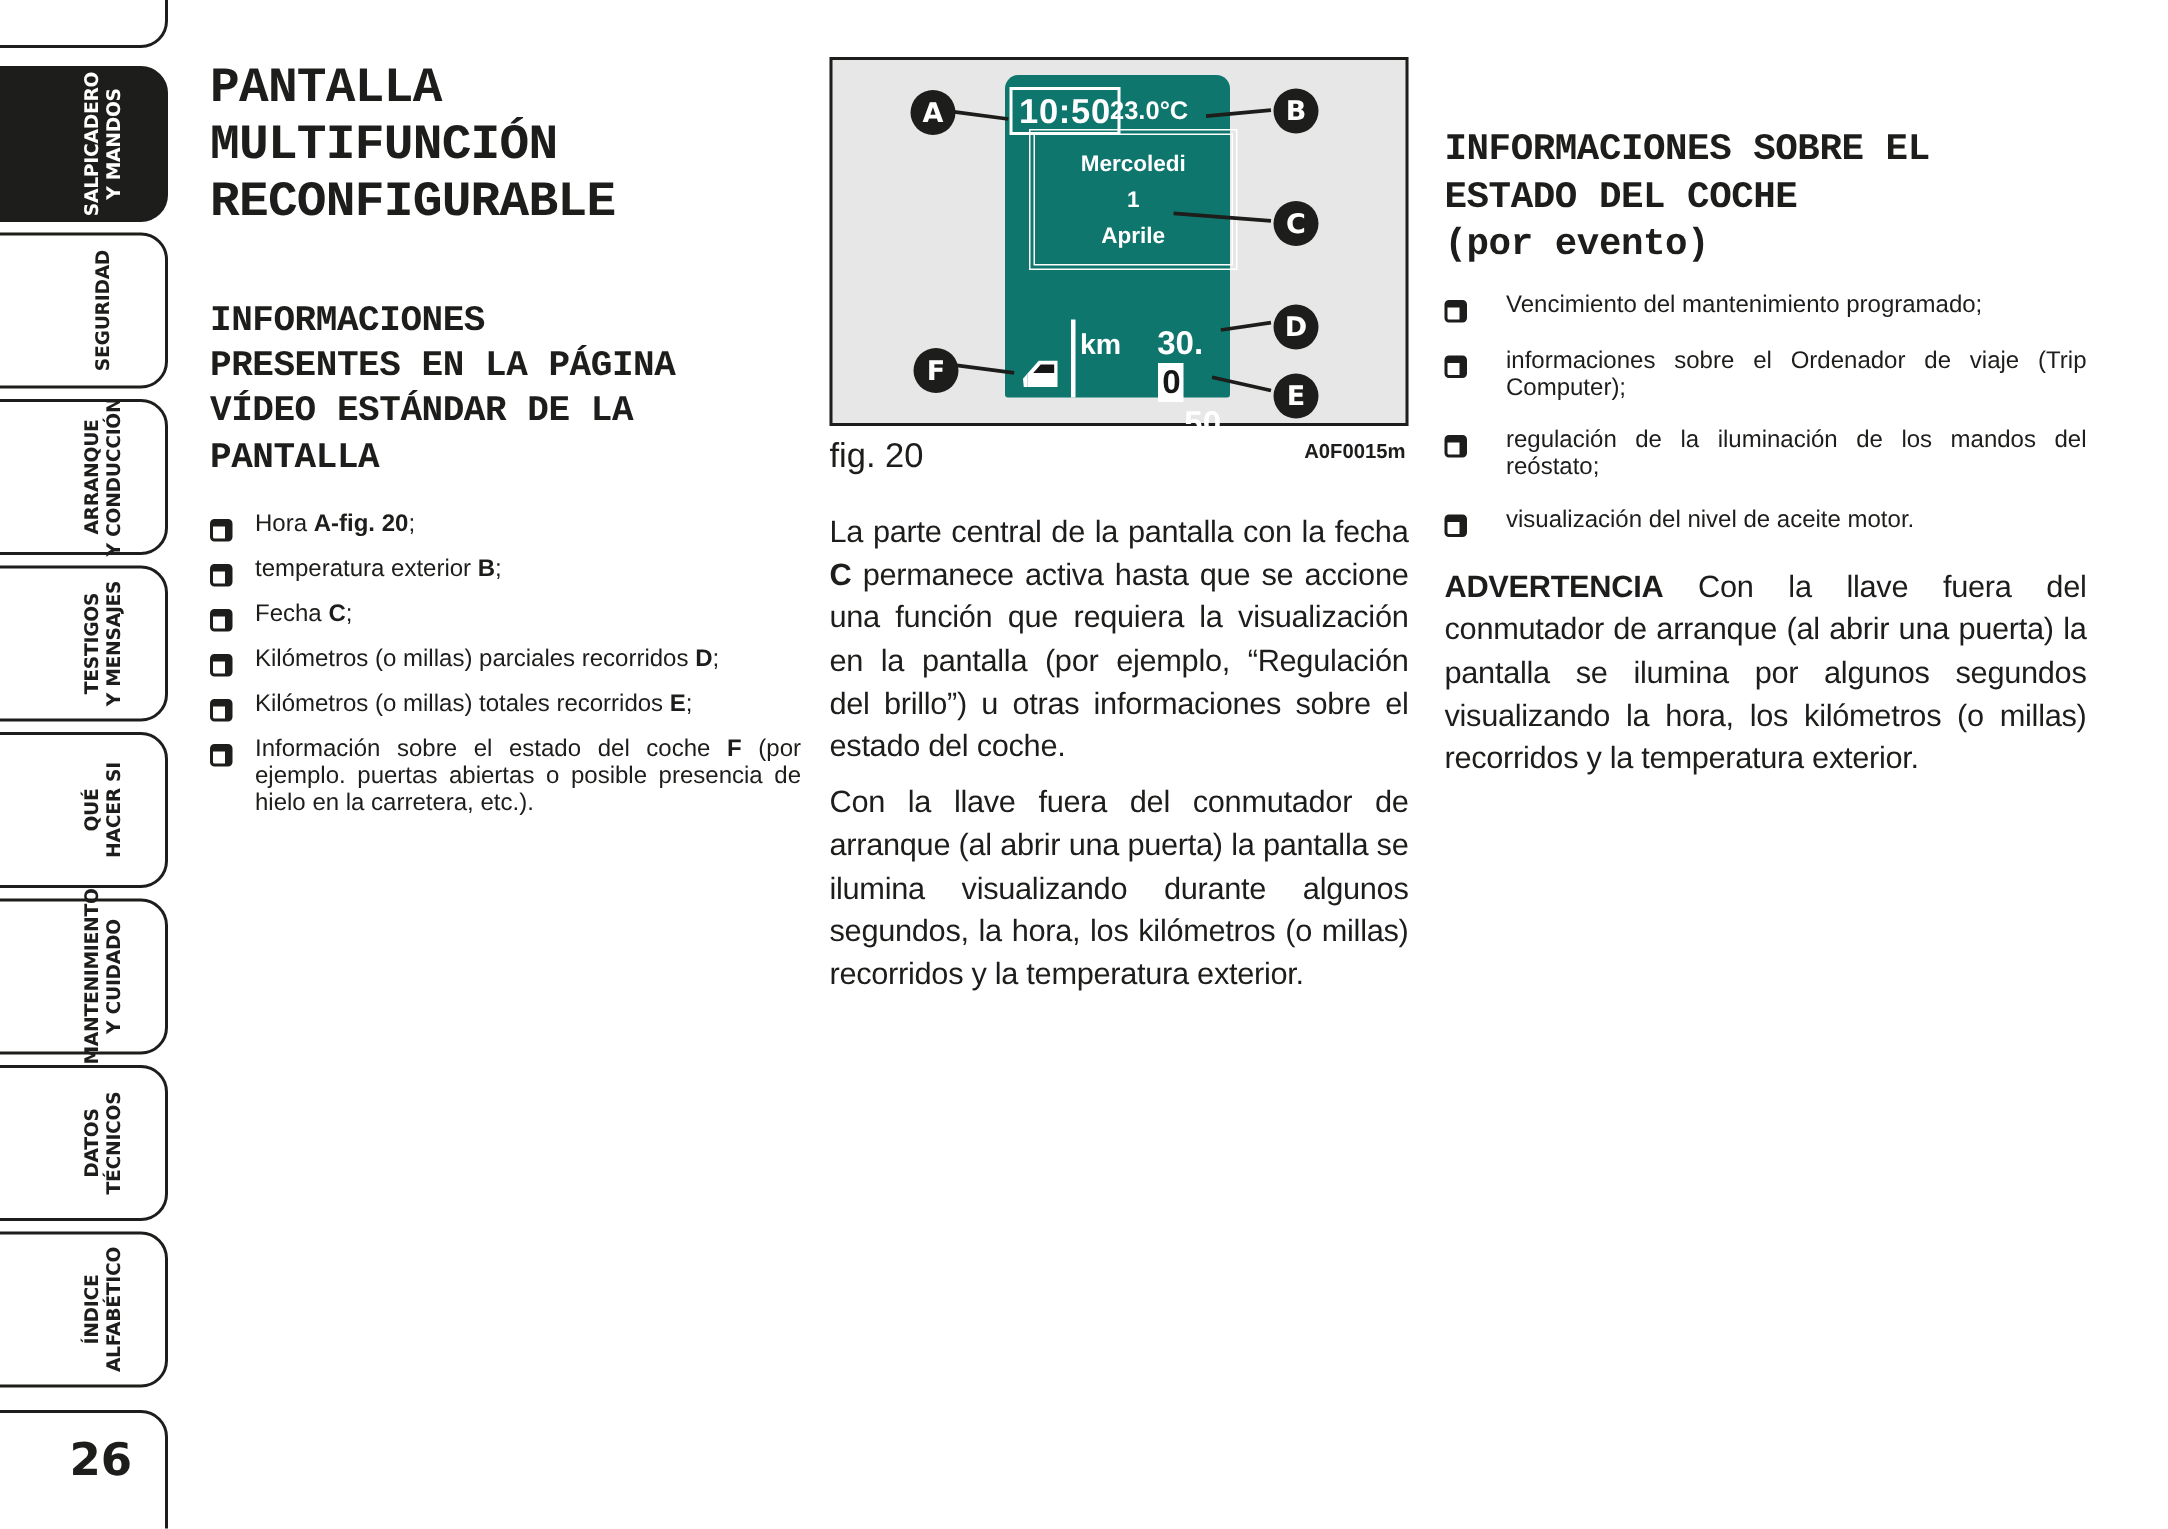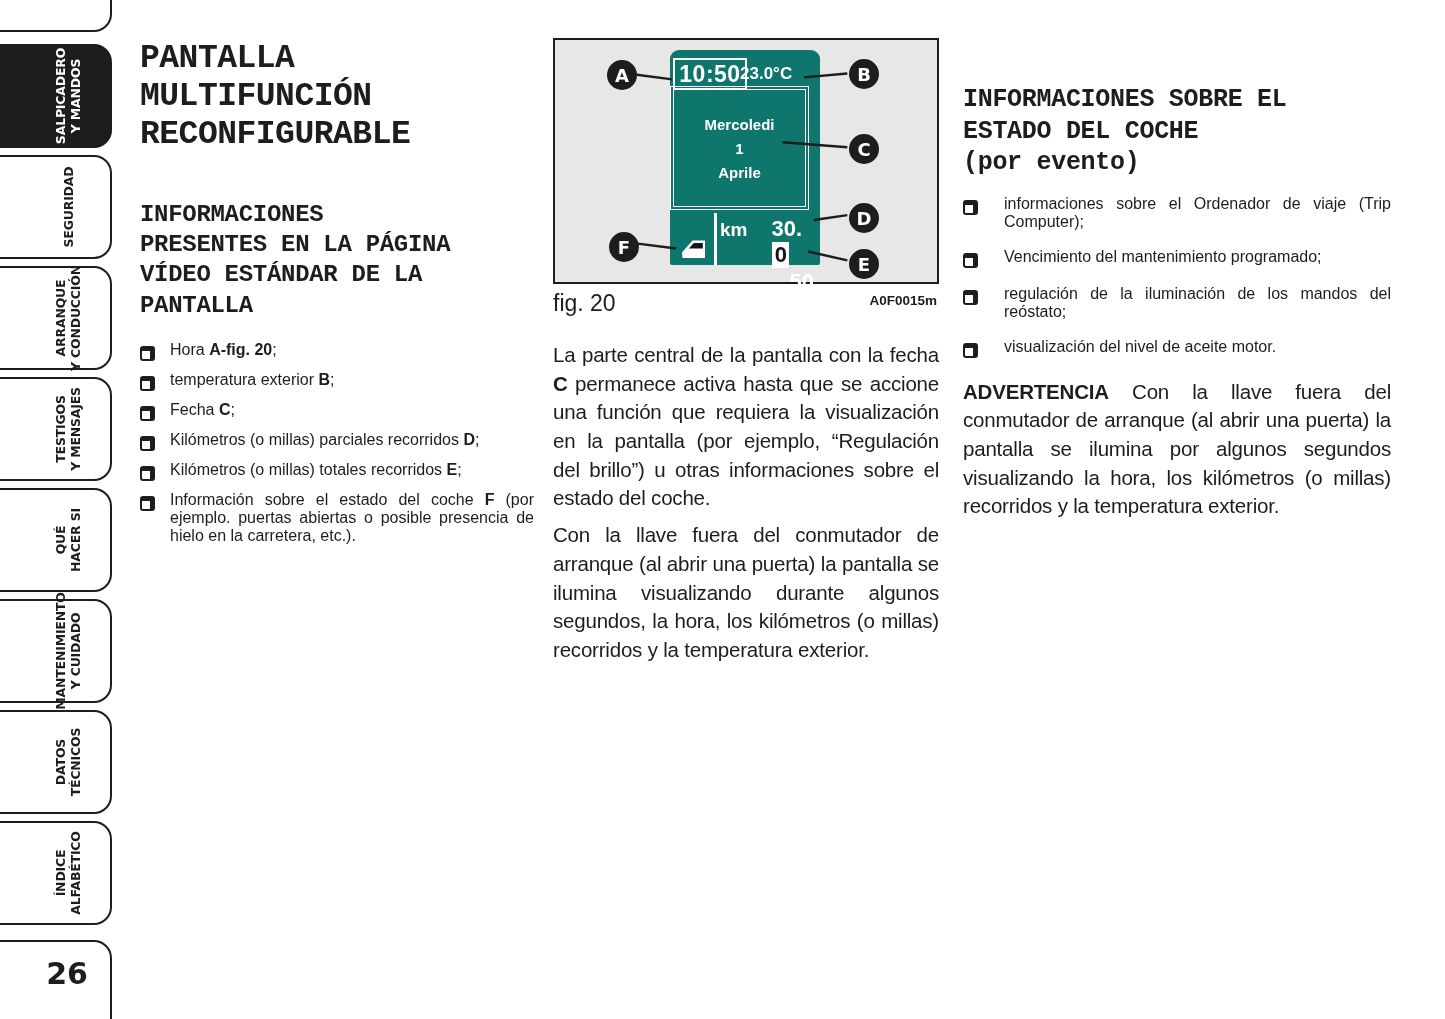--- a/index.html
+++ b/index.html
@@ -70,21 +70,21 @@
     background:#0f766e;border-radius:9px 9px 2px 2px;color:#fff;
   }
   .timebox{
     position:absolute;left:3px;top:8px;width:74px;height:32px;
     border:2.5px solid #fff;box-sizing:border-box;
     display:flex;align-items:center;justify-content:center;
     font-weight:bold;font-size:23px;letter-spacing:0.5px;
   }
   .temp{position:absolute;left:70px;top:14px;font-weight:bold;font-size:17px;}
   .datebox{
-    position:absolute;left:0;top:36px;width:139px;height:124px;
+    position:absolute;left:16px;top:36px;width:139px;height:94px;
     border:1.5px solid #fff;box-sizing:border-box;padding:2px;
   }
   .datebox-inner{
     border:1.5px solid #fff;box-sizing:border-box;width:100%;height:100%;
     display:flex;flex-direction:column;align-items:center;justify-content:center;
     gap:7px;font-weight:bold;font-size:15px;
   }
   .vline{position:absolute;left:44px;top:163px;width:3px;height:52px;background:#fff;}
   .kmrow{
     position:absolute;left:50px;right:3px;top:166px;
@@ -272,25 +272,25 @@
     <p class="body">Con la llave fuera del conmutador de arranque (al abrir una puerta) la pantalla se ilumina visualizando durante algunos segundos, la hora, los kilómetros (o millas) recorridos y la temperatura exterior.</p>
   </section>
 
   <section class="col col-right">
     <h2>INFORMACIONES SOBRE EL
 ESTADO DEL COCHE
 (por evento)</h2>
     <ul class="bullets">
       <li>
         <span class="bx"></span>
+        <span class="li-txt">Vencimiento del mantenimiento programado;</span>
+      </li>
+      <li>
+        <span class="bx"></span>
         <span class="li-txt">informaciones sobre el Ordenador de viaje (Trip Computer);</span>
-      </li>
-      <li>
-        <span class="bx"></span>
-        <span class="li-txt">Vencimiento del mantenimiento programado;</span>
       </li>
       <li>
         <span class="bx"></span>
         <span class="li-txt">regulación de la iluminación de los mandos del reóstato;</span>
       </li>
       <li>
         <span class="bx"></span>
         <span class="li-txt">visualización del nivel de aceite motor.</span>
       </li>
     </ul>

